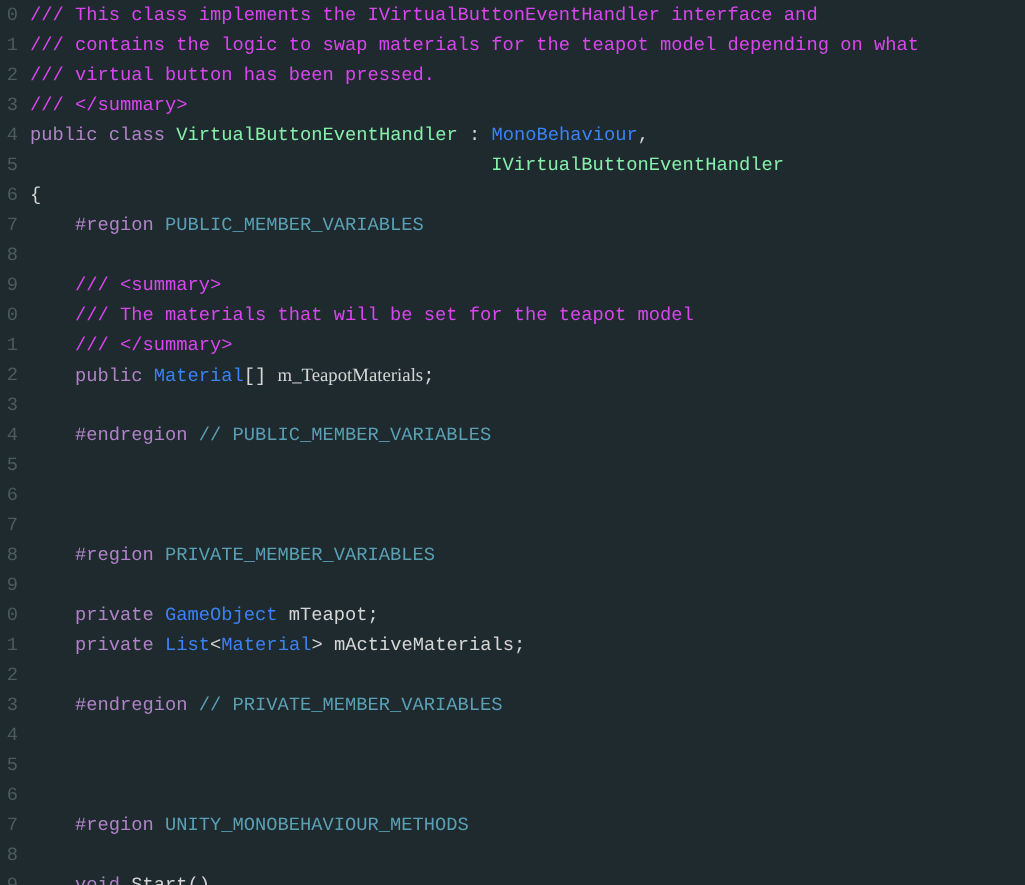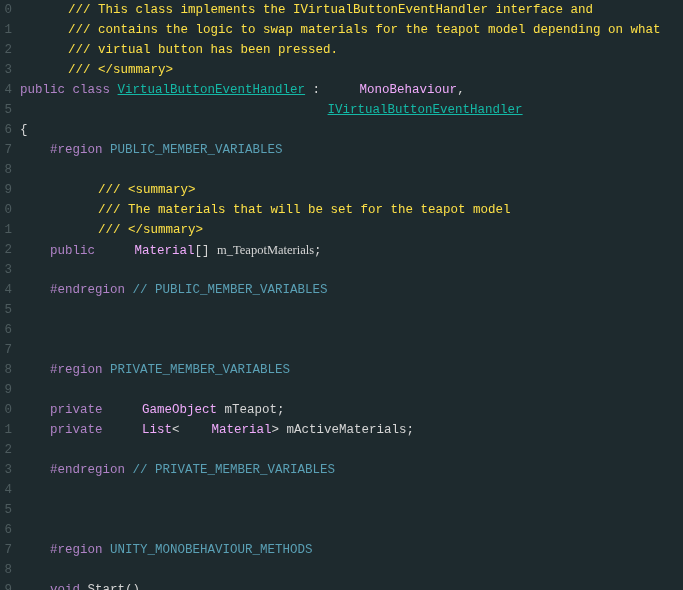--- a/index.html
+++ b/index.html
@@ -22,24 +22,24 @@
     padding-right: 4px;
     user-select: none;
     background: #1e2a2e;
   }
   .code {
     flex: 1;
     white-space: pre;
     padding-left: 4px;
   }
   .line { height: 20px; }
-  .c-comment { color: #fde047; margin-left: 48px; }
+  .c-comment { color: #d946ef; }
   .c-keyword { color: #b083c7; }
-  .c-type { color: #14b8a6; text-decoration: underline; }
-  .c-attr { color: #f0abfc; margin-left: 32px; }
+  .c-type { color: #86efac; }
+  .c-attr { color: #3b82f6; }
   .c-region { color: #5aa0b5; margin-top: 28px; }
   .c-text { color: #d6d6d6; }
   .c-func { color: #d6d6d6; }
   .c-field { color: #d6d6d6; font-family: Liberation Serif, serif; }
 </style>
 </head>
 <body>
 
 <div class="editor">
   <div class="gutter" id="gutter">

